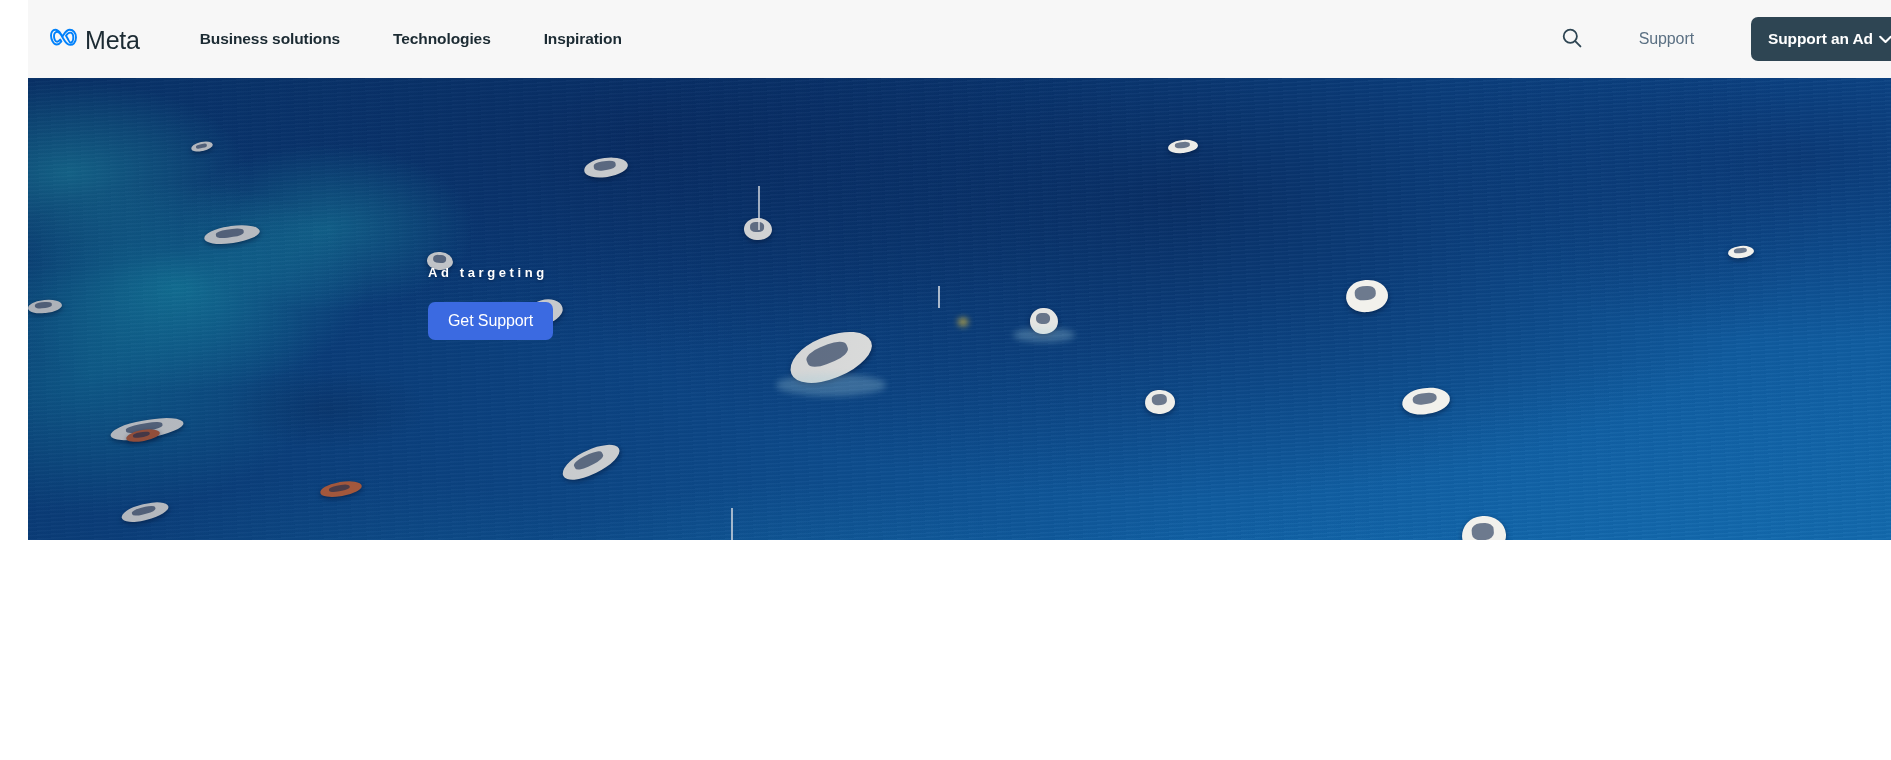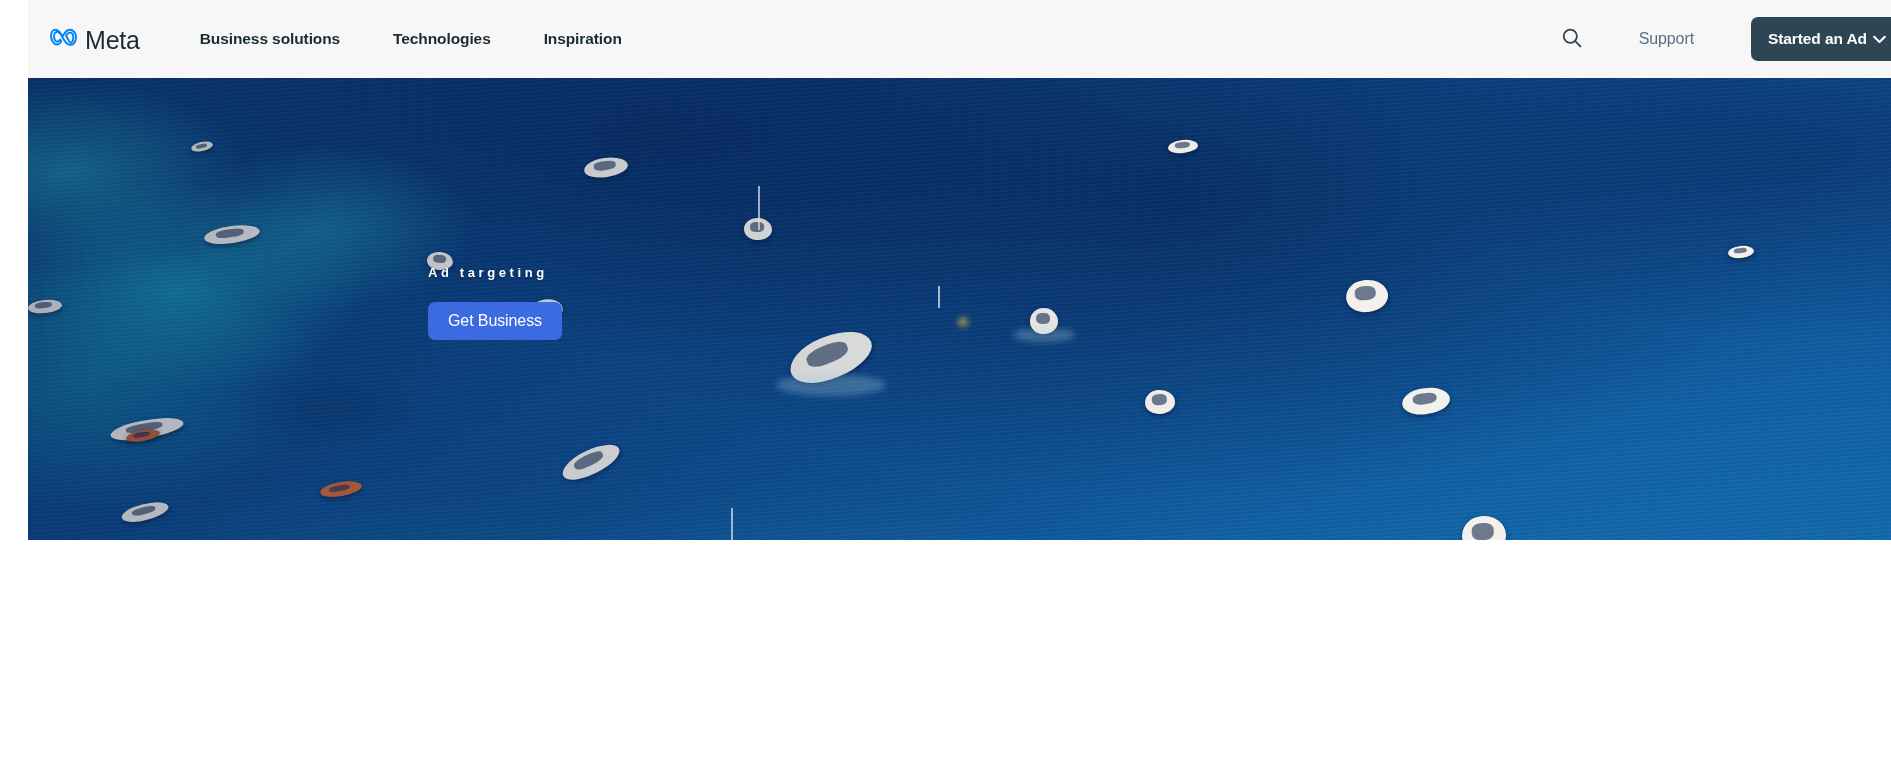--- a/index.html
+++ b/index.html
@@ -296,21 +296,21 @@
           <svg width="22" height="22" viewBox="0 0 22 22" aria-hidden="true">
             <circle cx="9.3" cy="9.3" r="6.6" fill="none" stroke="#2e4553" stroke-width="1.8"></circle>
             <line x1="14.2" y1="14.2" x2="19.4" y2="19.4" stroke="#2e4553" stroke-width="1.9" stroke-linecap="round"></line>
           </svg>
         </span>
       </button>
 
       <a class="support-link" href="#">Support</a>
 
       <button class="cta-btn">
-        <span>Started an Ad</span>
+        <span>Support an Ad</span>
         <span class="cta-chevron">
           <svg width="13" height="9" viewBox="0 0 13 9" aria-hidden="true">
             <polyline points="1.2,1.8 6.5,7.0 11.8,1.8" fill="none" stroke="#ffffff" stroke-width="2.1" stroke-linecap="round" stroke-linejoin="round"></polyline>
           </svg>
         </span>
       </button>
     </div>
   </header>
 
   <section class="hero">
@@ -361,21 +361,21 @@
       <div class="boat-wake" style="left:600px; top:592px; width:120px; height:24px;"></div>
       <div class="boat-wake" style="left:1420px;top:468px; width:80px;  height:18px;"></div>
       <div class="boat-wake" style="left:985px; top:250px; width:62px;  height:14px;"></div>
       <div class="boat-wake" style="left:930px; top:240px; width:10px;  height:8px; background:rgba(232,196,60,0.85);"></div>
     </div>
 
     <div class="hero-scrim"></div>
 
     <div class="hero-content">
       <div class="eyebrow">Ad targeting</div>
-      <button class="get-started">Get Business</button>
+      <button class="get-started">Get Support</button>
     </div>
 
     <button class="scroll-cue">
       <span>
         <svg width="40" height="24" viewBox="0 0 40 24" aria-hidden="true">
           <polyline points="3,4 20,20 37,4" fill="none" stroke="#ffffff" stroke-width="2.6" stroke-linecap="square" stroke-linejoin="miter"></polyline>
         </svg>
       </span>
     </button>
 

